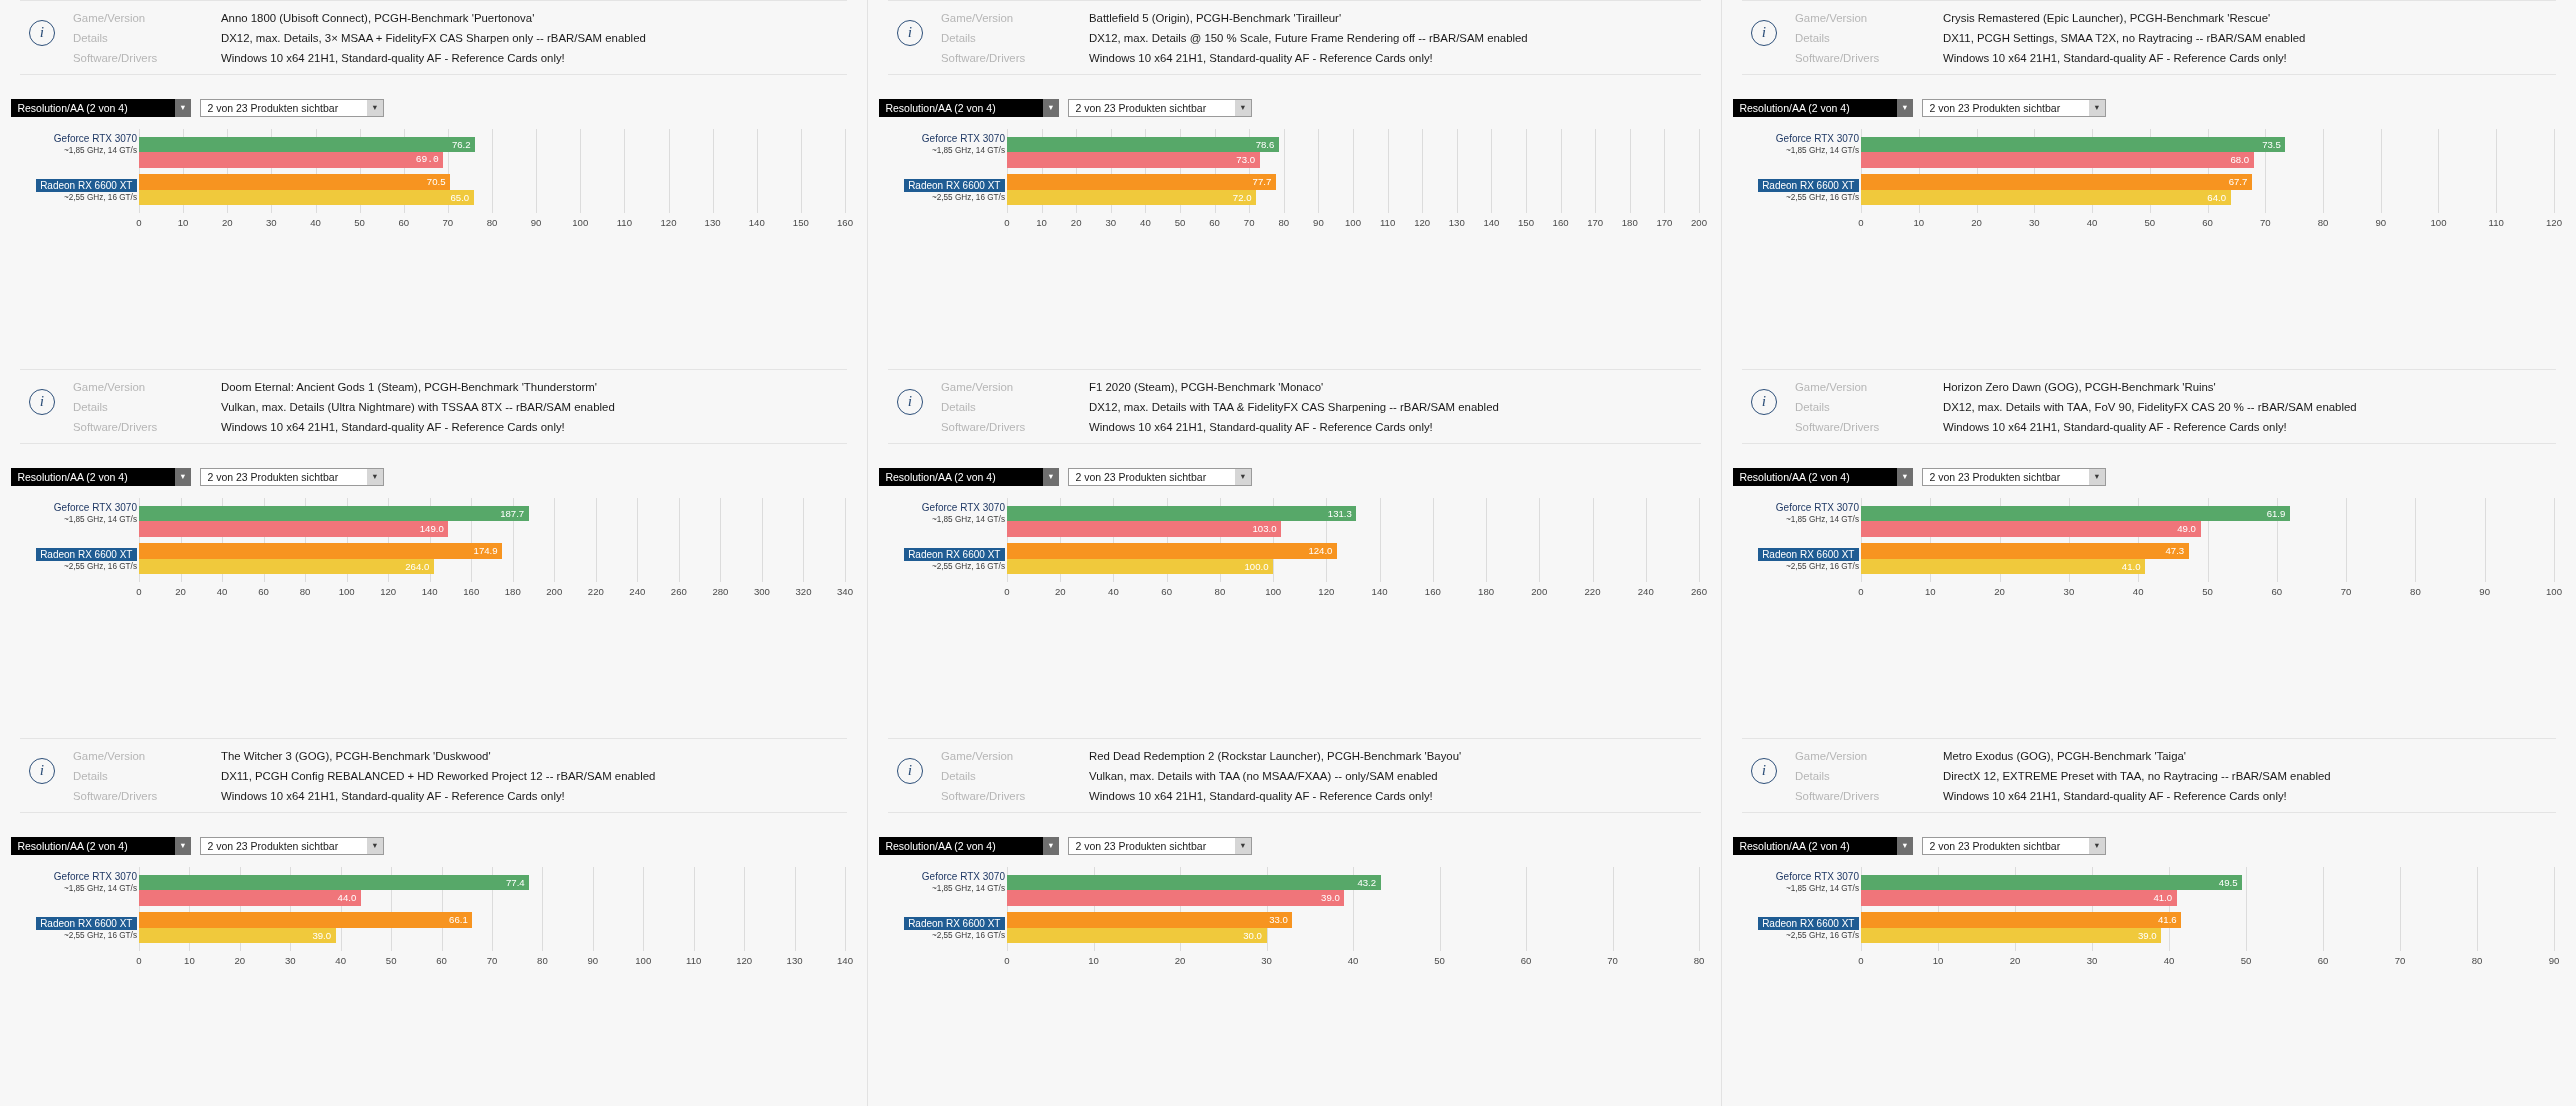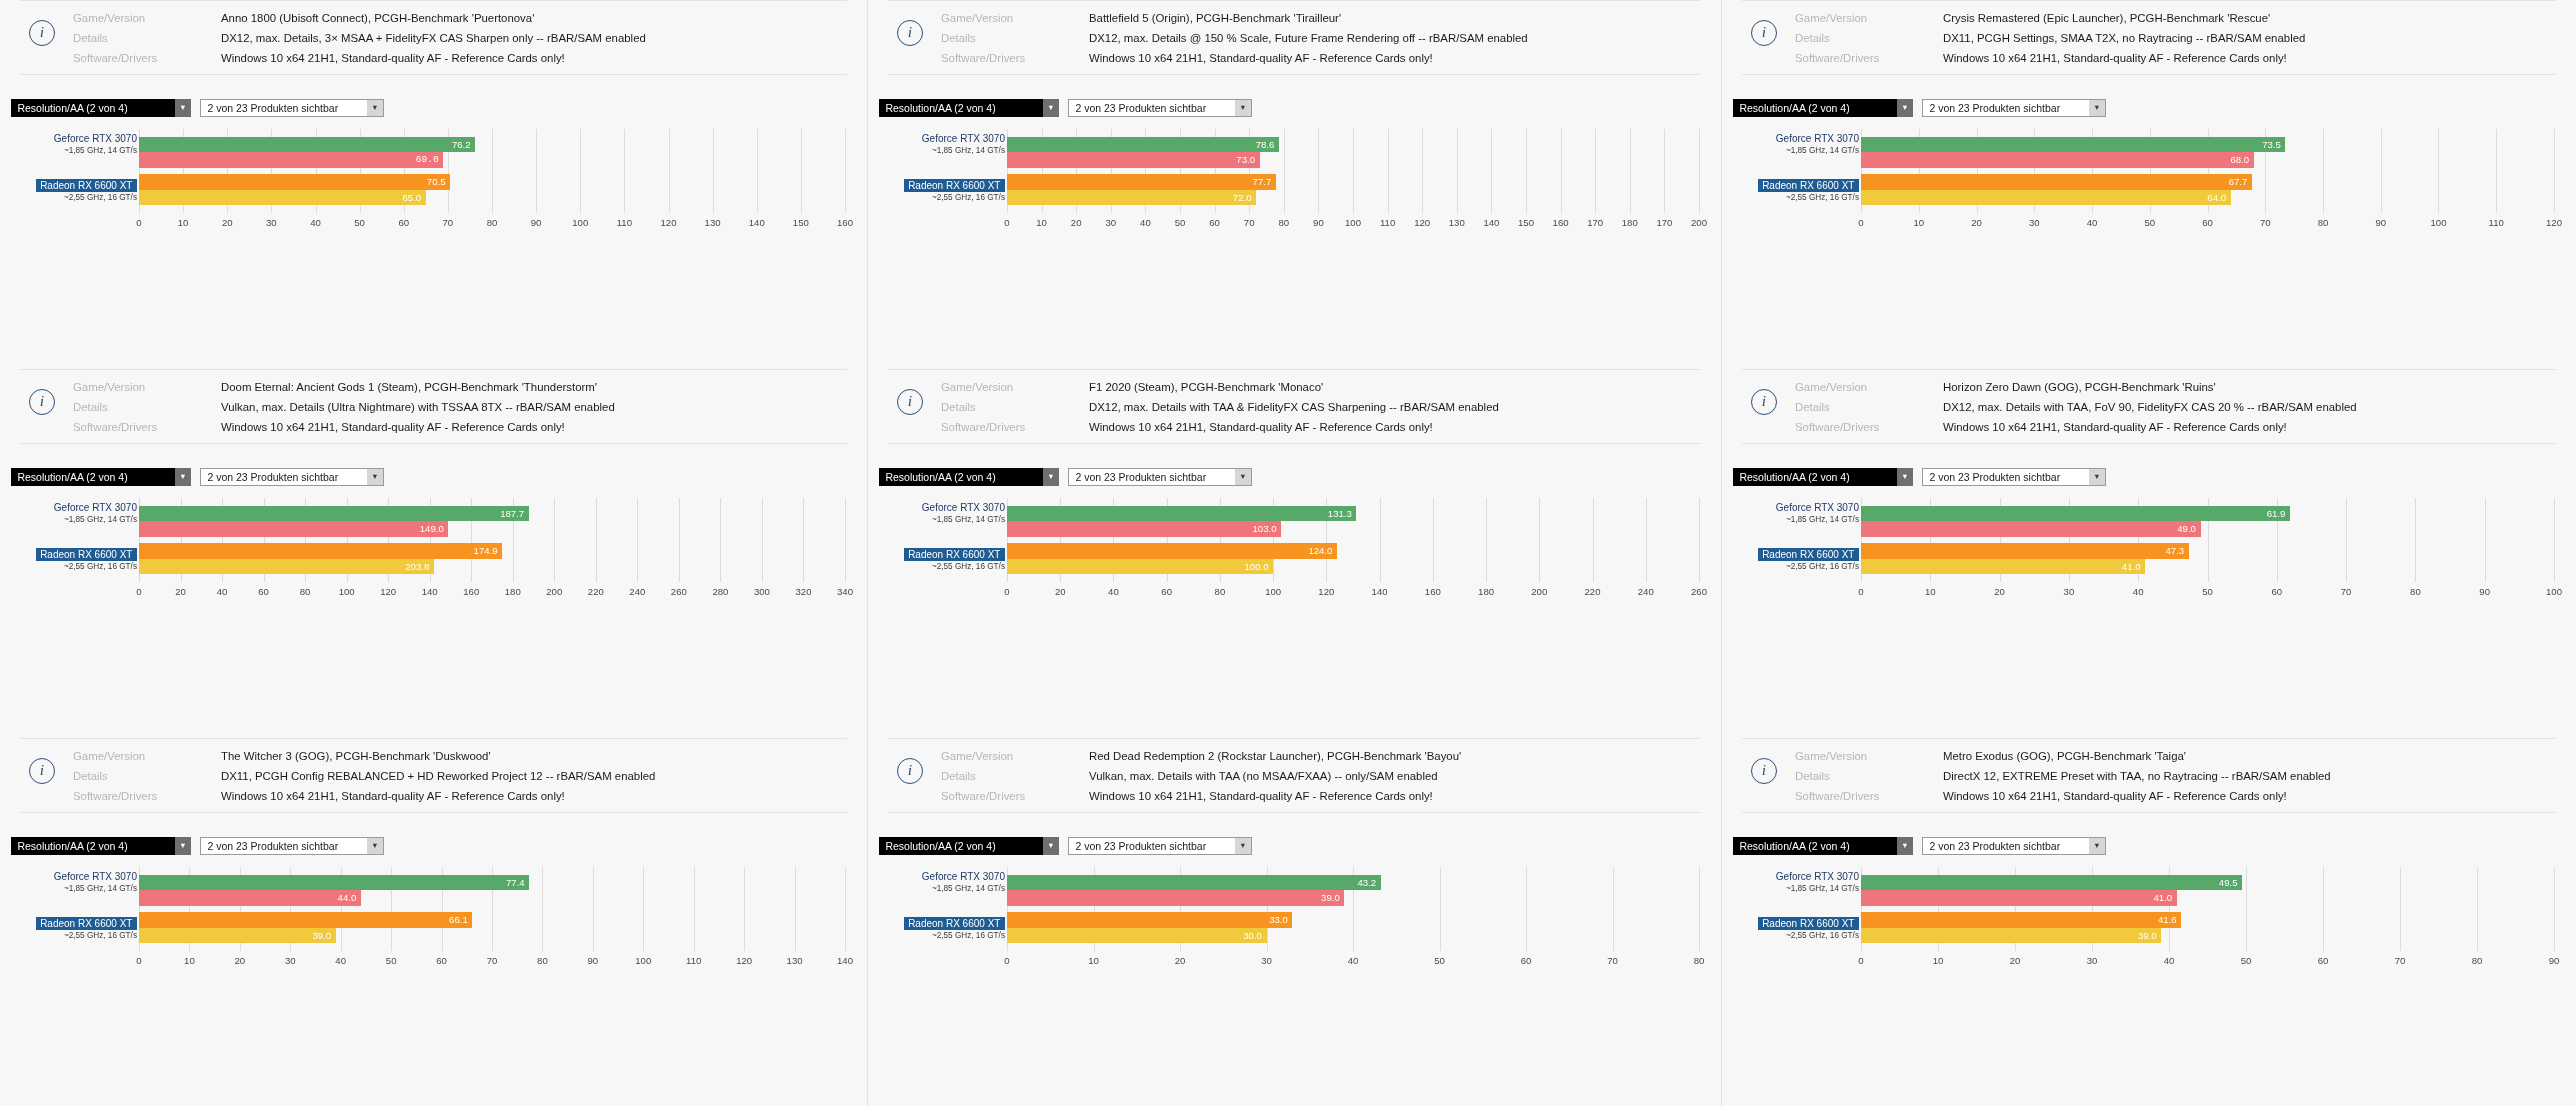--- a/index.html
+++ b/index.html
@@ -180,21 +180,21 @@
             <div class="bar green" style="width: 47.625%;">
               <span class="val">76.2</span>
             </div>
             <div class="bar red" style="width: 43.125%; font-family: Liberation Mono, monospace;">
               <span class="val">69.0</span>
             </div>
             <div class="gap"></div>
             <div class="bar orange" style="width: 44.0625%;">
               <span class="val">70.5</span>
             </div>
-            <div class="bar yellow" style="width: 40.625%;">
+            <div class="bar yellow" style="width: 40.625%; padding-left: 48px;">
               <span class="val">65.0</span>
             </div>
           </div>
         </div>
         <div class="axis">
           <span style="left: 0%;">0</span>
           <span style="left: 6.25%;">10</span>
           <span style="left: 12.5%;">20</span>
           <span style="left: 18.75%;">30</span>
           <span style="left: 25%;">40</span>
@@ -449,21 +449,21 @@
               <span class="val">187.7</span>
             </div>
             <div class="bar red" style="width: 43.8235%;">
               <span class="val">149.0</span>
             </div>
             <div class="gap"></div>
             <div class="bar orange" style="width: 51.4412%;">
               <span class="val">174.9</span>
             </div>
             <div class="bar yellow" style="width: 41.7647%;">
-              <span class="val">203.8</span>
+              <span class="val">264.0</span>
             </div>
           </div>
         </div>
         <div class="axis">
           <span style="left: 0%;">0</span>
           <span style="left: 5.88235%;">20</span>
           <span style="left: 11.7647%;">40</span>
           <span style="left: 17.6471%;">60</span>
           <span style="left: 23.5294%;">80</span>
           <span style="left: 29.4118%;">100</span>

